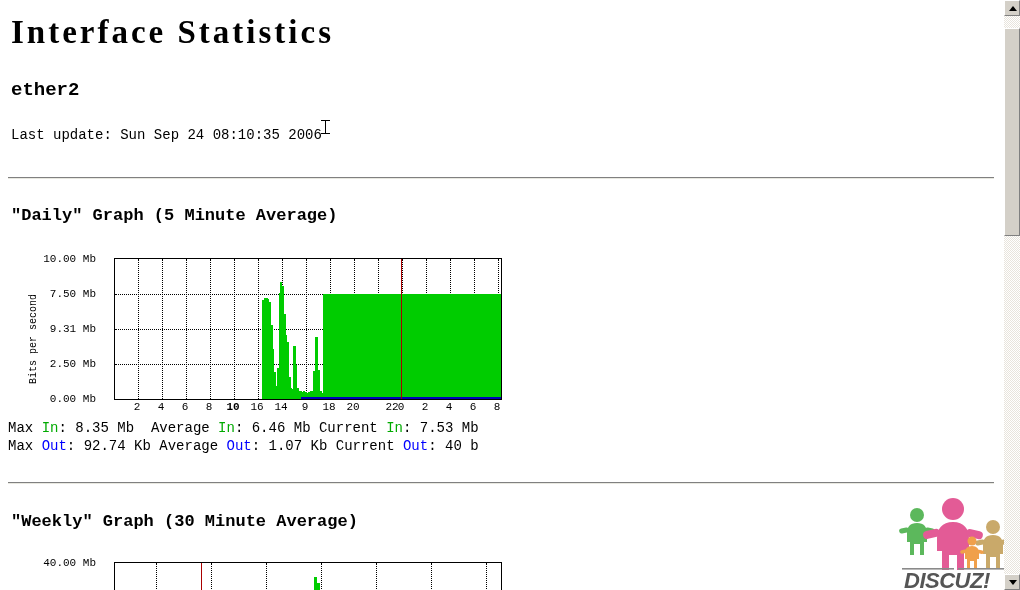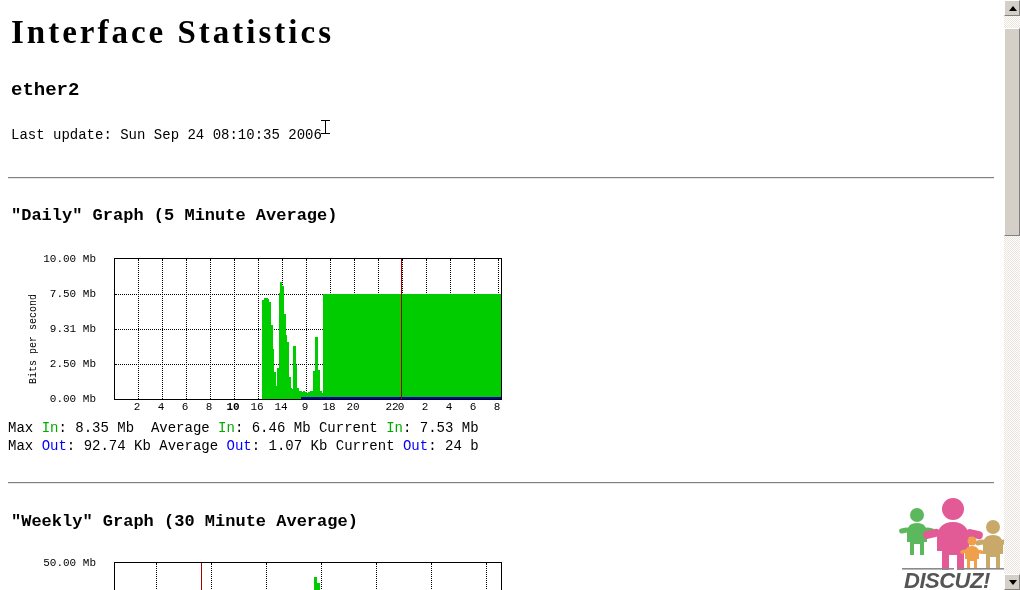--- a/index.html
+++ b/index.html
@@ -504,28 +504,28 @@
       <div class="xtick" style="left:385px; top:153px;">22</div>
       <div class="xtick" style="left:394px; top:153px;">0</div>
       <div class="xtick" style="left:418px; top:153px;">2</div>
       <div class="xtick" style="left:442px; top:153px;">4</div>
       <div class="xtick" style="left:466px; top:153px;">6</div>
       <div class="xtick" style="left:490px; top:153px;">8</div>
     </div>
 
     <div class="stats" id="stats-in"><span>Max</span> <span class="t-in">In</span>: <span>8.35 Mb</span>  <span>Average</span> <span class="t-in">In</span>: <span>6.46 Mb</span> <span>Current</span> <span class="t-in">In</span>: <span>7.53 Mb</span></div>
 
-    <div class="stats" id="stats-out"><span>Max</span> <span class="t-out">Out</span>: <span>92.74 Kb</span> <span>Average</span> <span class="t-out">Out</span>: <span>1.07 Kb</span> <span>Current</span> <span class="t-out">Out</span>: <span>24 b</span></div>
+    <div class="stats" id="stats-out"><span>Max</span> <span class="t-out">Out</span>: <span>92.74 Kb</span> <span>Average</span> <span class="t-out">Out</span>: <span>1.07 Kb</span> <span>Current</span> <span class="t-out">Out</span>: <span>40 b</span></div>
 
     <hr class="rule" id="rule2">
 
     <div class="graph-title" id="weekly-title">"Weekly" Graph (30 Minute Average)</div>
 
     <div class="mrtg-graph" id="weekly-graph">
-      <div class="ytick" style="left:30px; top:5px; width:66px;">50.00 Mb</div>
+      <div class="ytick" style="left:30px; top:5px; width:66px;">40.00 Mb</div>
 
       <div class="plot" id="weekly-plot">
         <div class="vgrid" style="left:41px;"></div>
         <div class="vgrid" style="left:96px;"></div>
         <div class="vgrid" style="left:151px;"></div>
         <div class="vgrid" style="left:206px;"></div>
         <div class="vgrid" style="left:261px;"></div>
         <div class="vgrid" style="left:316px;"></div>
         <div class="vgrid" style="left:371px;"></div>
 

